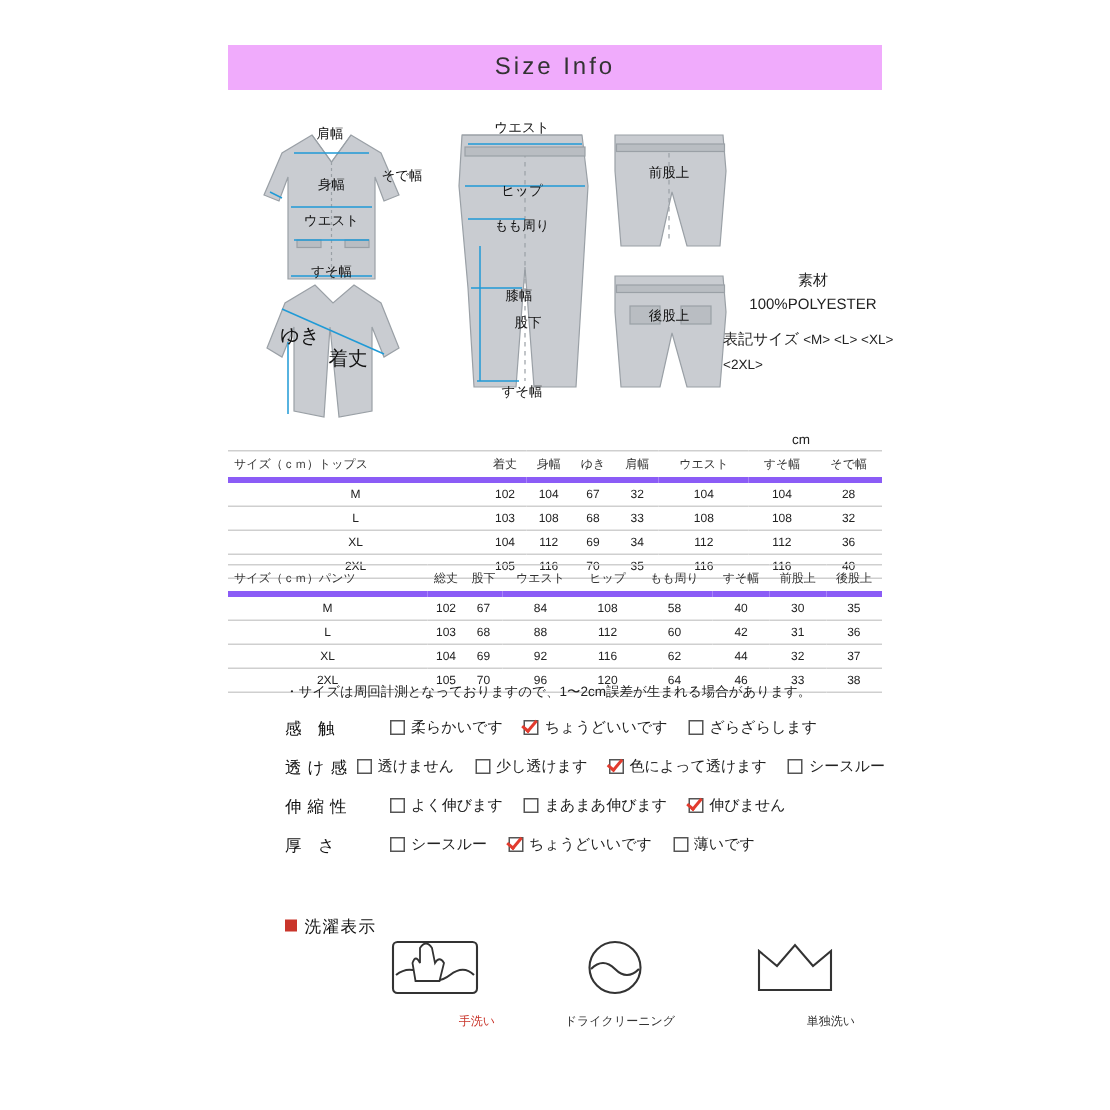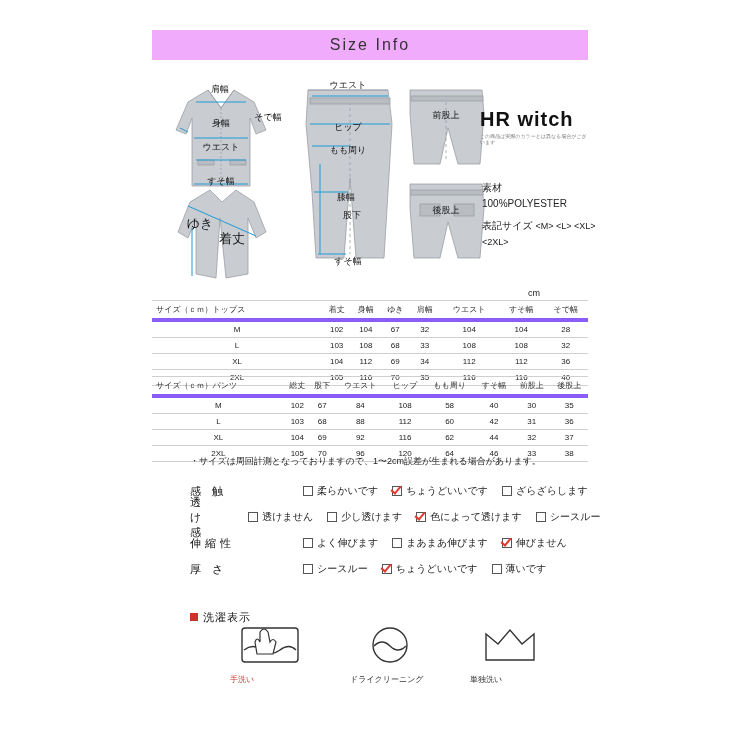--- a/index.html
+++ b/index.html
@@ -24,21 +24,21 @@
   
   .illus{position:absolute;left:152px;top:68px;width:436px;height:220px;}
   .illus svg{display:block;}
 
   
   .brand{position:absolute;left:480px;top:108px;width:110px;}
   .brand-logo{font-size:20px;font-weight:bold;letter-spacing:1px;color:#111;}
   .brand-sub{font-size:5px;color:#777;letter-spacing:0px;margin-top:2px;}
 
   .spec{position:absolute;left:482px;top:180px;width:120px;font-size:10px;line-height:16px;color:#222;}
-  .spec .lbl{display:block;}
+  .spec .lbl{display:block;text-align:center;}
   .spec2{position:absolute;left:482px;top:218px;width:130px;font-size:10px;line-height:16px;color:#222;}
   .spec2 .sizes{font-size:9px;letter-spacing:0px;}
 
   
   .cm-label{position:absolute;left:528px;top:288px;font-size:9px;color:#222;}
   table.size{
     position:absolute;border-collapse:collapse;font-size:8px;color:#222;
     width:436px;left:152px;
   }
   table.size td,table.size th{
@@ -54,21 +54,21 @@
   table.size td.first{text-align:center;}
   #tops{top:300px;}
   #pants{top:376px;}
 
   .note{
     position:absolute;left:190px;top:455px;font-size:9px;color:#222;
   }
 
   
   .attrs{position:absolute;left:190px;top:478px;width:400px;}
-  .attr-row{display:flex;align-items:center;height:26px;gap:43px;}
+  .attr-row{display:flex;align-items:flex-start;height:26px;}
   .attr-name{
     width:70px;font-size:11px;letter-spacing:4px;color:#111;
   }
   .opts{display:flex;align-items:center;gap:14px;}
   .opt{display:flex;align-items:center;font-size:10px;color:#222;white-space:nowrap;}
   .box{
     display:inline-block;width:8px;height:8px;border:1px solid #555;margin-right:4px;
     position:relative;background:#fff;
   }
   .box.checked{border-color:#555;}
@@ -76,21 +76,21 @@
     content:"";position:absolute;left:0px;top:-3px;width:4px;height:8px;
     border:solid #e23b2e;border-width:0 2px 2px 0;transform:rotate(40deg);
   }
 
   
   .wash-title{
     position:absolute;left:190px;top:610px;font-size:11px;color:#111;letter-spacing:1px;
   }
   .wash-title .sq{display:inline-block;width:8px;height:8px;background:#c9352b;margin-right:5px;}
   .wash-row{position:absolute;left:230px;top:622px;width:340px;display:flex;justify-content:space-between;}
-  .wash-item{width:100px;text-align:left;}
+  .wash-item{width:100px;text-align:right;}
   .wash-item .cap{font-size:8px;color:#333;margin-top:2px;}
   .wash-item .cap.red{color:#c9352b;}
 
   
   .footer{
     position:absolute;left:200px;top:700px;width:420px;font-size:8.5px;color:#333;line-height:15px;
   }
 </style>
 </head>
 <body>
@@ -159,24 +159,20 @@
         <text x="196" y="85" text-anchor="middle">もも周り</text>
         <text x="194" y="132" text-anchor="middle">膝幅</text>
         <text x="200" y="150" text-anchor="middle">股下</text>
         <text x="196" y="196" text-anchor="middle">すそ幅</text>
         <text x="294" y="50" text-anchor="middle">前股上</text>
         <text x="294" y="145" text-anchor="middle">後股上</text>
       </g>
     </svg>
   </div>
 
-  <div class="brand">
-    <div class="brand-logo">HR witch</div>
-    <div class="brand-sub">この商品は実際のカラーとは異なる場合がございます</div>
-  </div>
 
   <div class="spec">
     <span class="lbl">素材</span>
     <span class="lbl">100%POLYESTER</span>
   </div>
   <div class="spec2">
     <span class="lbl">表記サイズ</span>
     <span class="lbl sizes">&lt;M&gt; &lt;L&gt; &lt;XL&gt; &lt;2XL&gt;</span>
   </div>
 

